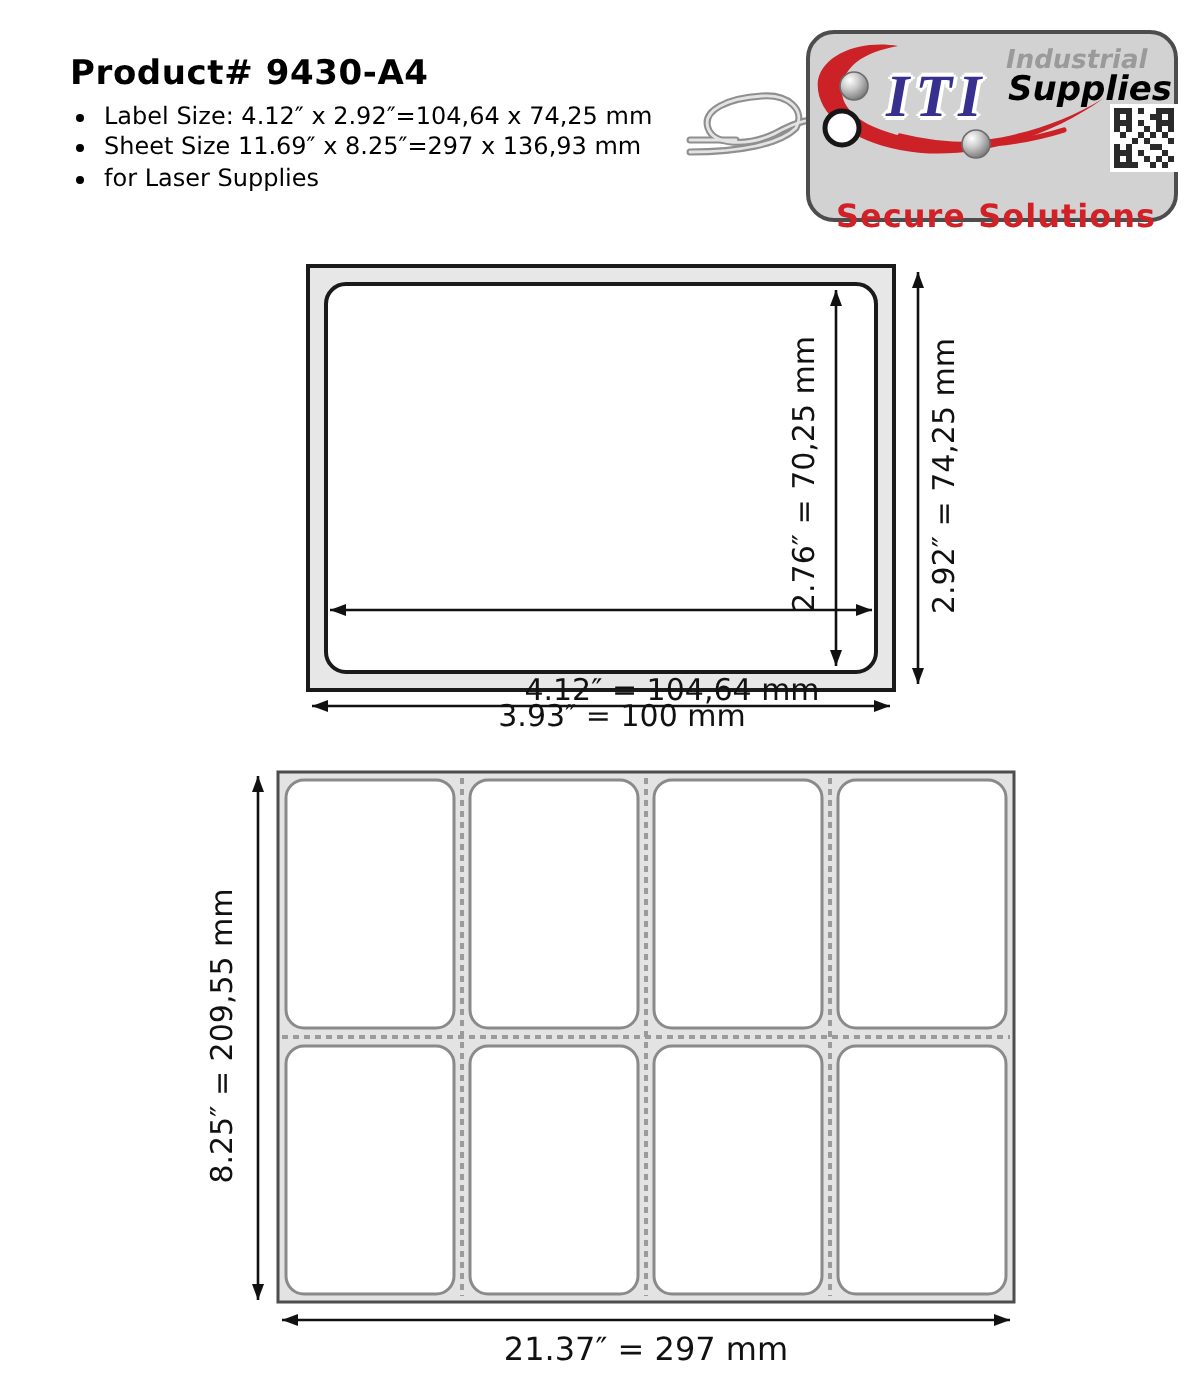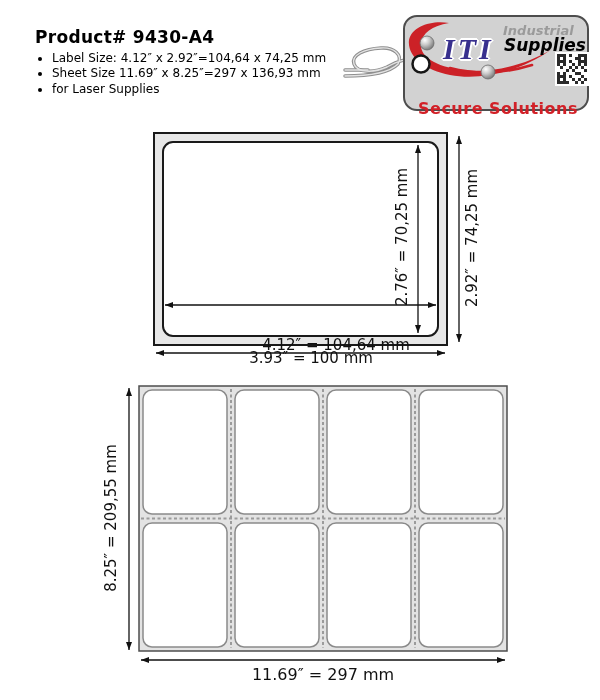--- a/index.html
+++ b/index.html
@@ -143,13 +143,13 @@
 <span class="logo-industrial">Industrial</span>
 <span class="logo-supplies">Supplies</span>
 <span class="logo-tagline">Secure Solutions</span>
 
 <span class="hlabel f15" style="left:311px;top:309px;margin-top:40px;">3.93″ = 100 mm</span>
 <span class="vlabel f15" style="left:402px;top:237px;">2.76″ = 70,25 mm</span>
 <span class="vlabel f15" style="left:472px;top:238px;">2.92″ = 74,25 mm</span>
 <span class="hlabel f15" style="left:300px;top:336px;margin-left:36px;">4.12″ = 104,64 mm</span>
 
 <span class="vlabel f15" style="left:111px;top:518px;">8.25″ = 209,55 mm</span>
-<span class="hlabel f16" style="left:323px;top:665px;">11.69″ = 297 mm</span>
+<span class="hlabel f16" style="left:323px;top:665px;">21.37″ = 297 mm</span>
 
 </body></html>

